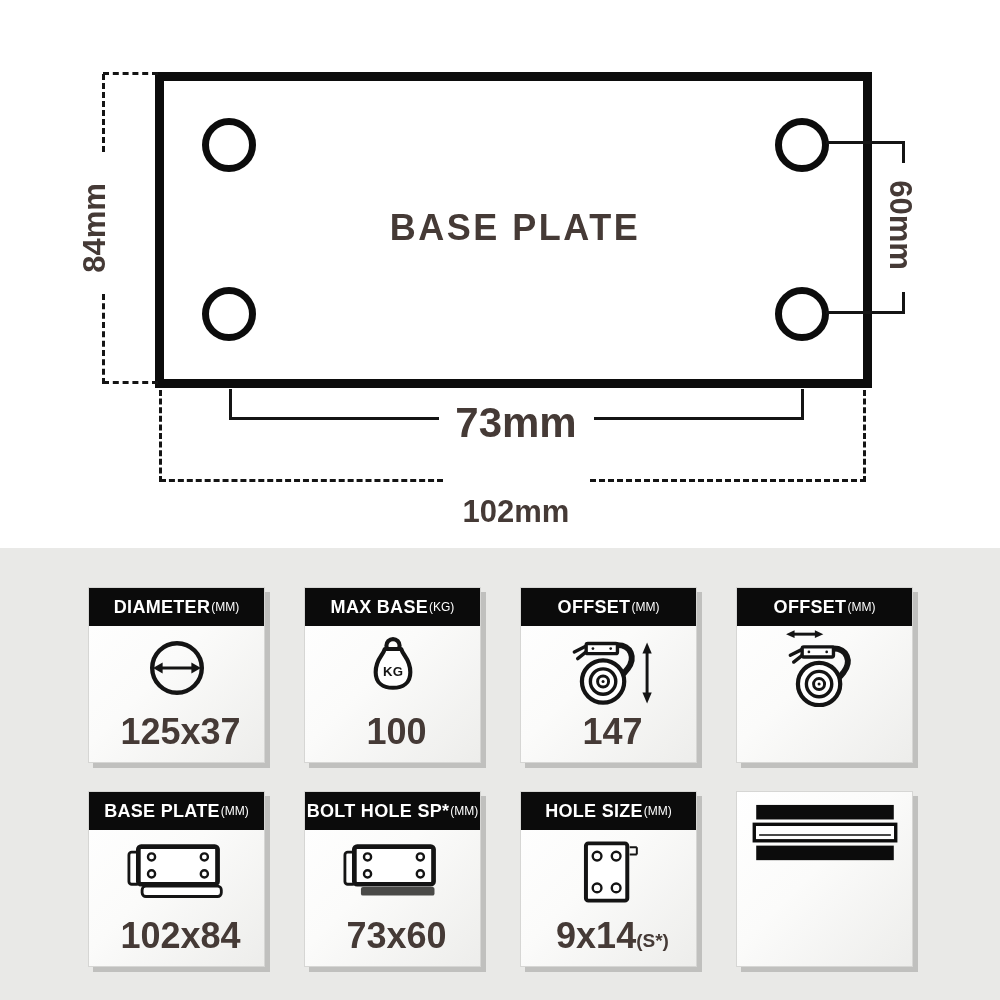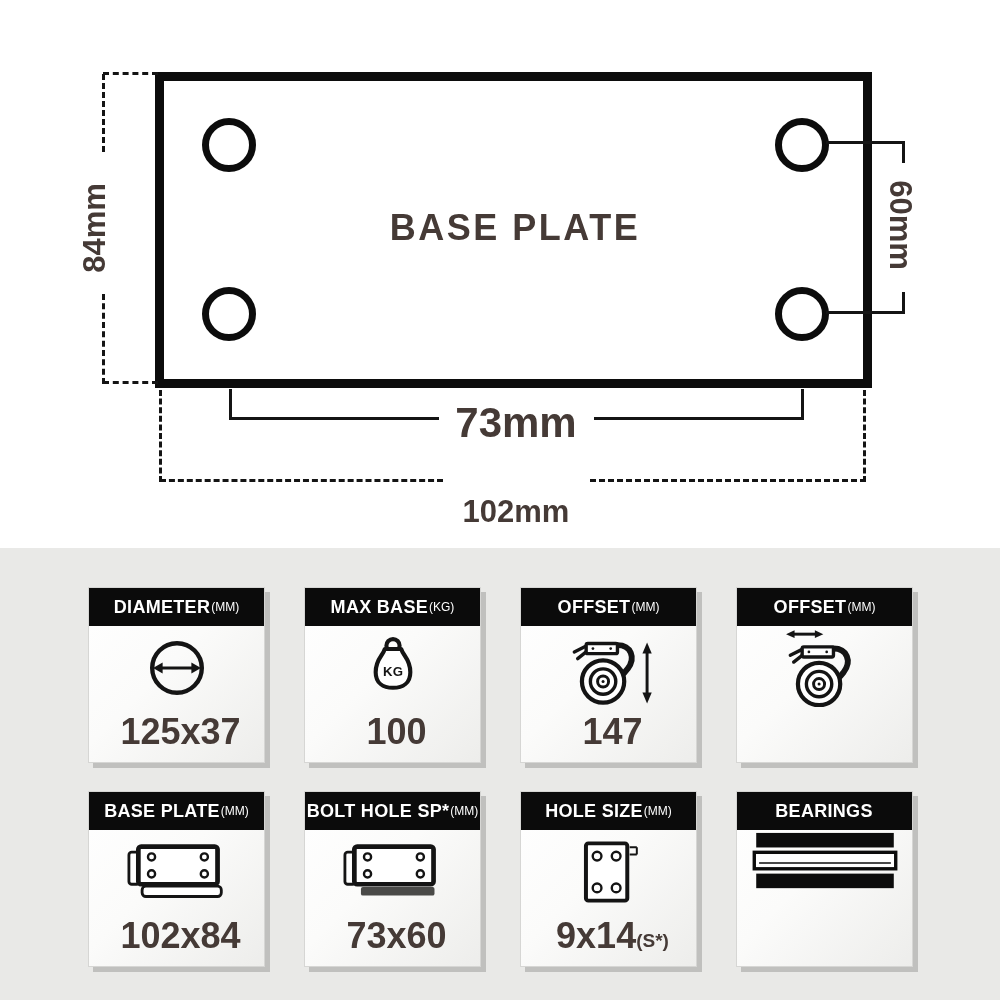--- a/index.html
+++ b/index.html
@@ -288,24 +288,20 @@
             <path d="M65 15 H74 M65 24 H74 M74 15 V24" fill="none" stroke="#141414" stroke-width="2.5"></path>
           </svg>
         </div>
         <div class="card-value">
           <span>9x14</span>
             <span class="suffix">(S*)</span>
         </div>
       </div>
 
       <div class="card card--bearings">
-        <div class="card-header">
-          <span class="lbl">BEARINGS</span>
-            <span class="unit"></span>
-        </div>
         <div class="card-icon">
           <svg viewBox="0 0 150 64" width="146" height="62">
             <rect x="4" y="2" width="142" height="15" fill="#0c0c0c"></rect>
             <rect x="2" y="22" width="146" height="17" fill="#ffffff" stroke="#0c0c0c" stroke-width="3.5"></rect>
             <path d="M7 33 H143" stroke="#0c0c0c" stroke-width="1.5"></path>
             <rect x="4" y="44" width="142" height="15" fill="#0c0c0c"></rect>
           </svg>
         </div>
         <div class="card-value">
           <span></span>

